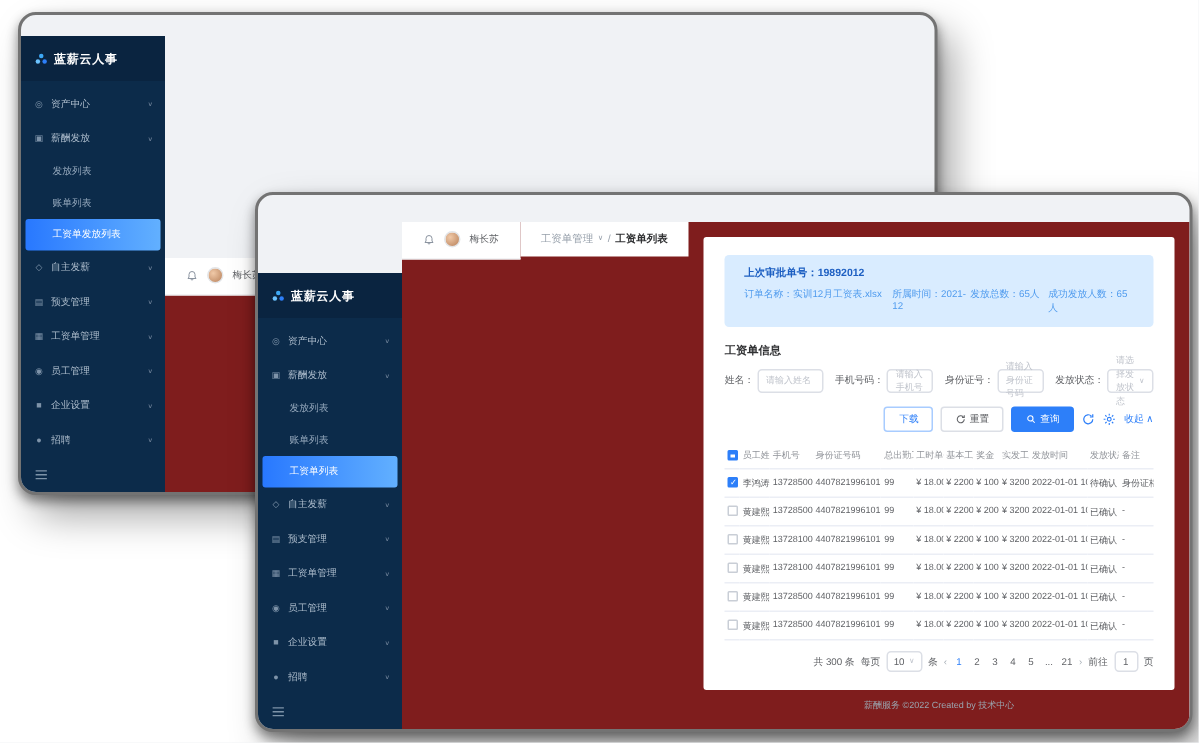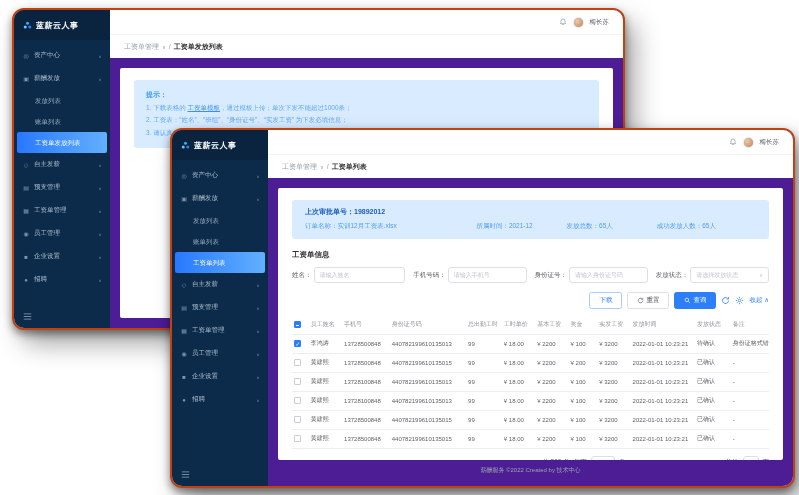--- a/index.html
+++ b/index.html
@@ -3,43 +3,44 @@
 <meta charset="utf-8">
 <style>
   * { margin:0; padding:0; box-sizing:border-box; }
   html,body { width:799px; height:495px; }
   body {
     font-family:"Liberation Sans","DejaVu Sans",sans-serif;
     background:#ffffff; position:relative; overflow:hidden;
   }
   .window {
     position:absolute; display:flex; overflow:hidden;
-    border-radius:12px; border:2px solid #c2410c;
+    border-radius:12px; border:2px solid #737373;
     box-shadow: 0 4px 8px rgba(0,0,0,.45), 10px 14px 26px rgba(0,0,0,.35);
     background:#f0f2f5;
+    align-items:flex-end;
   }
   #back-window  { left:12px;  top:8px;   width:613px; height:322px; z-index:1; }
   #front-window { left:170px; top:128px; width:625px; height:360px; z-index:2; }
 
   
   .sidebar { width:96px; background:#0c2b4a; color:#aebdcd; display:flex; flex-direction:column; flex-shrink:0; }
   .logo { height:30px; background:#0a2440; display:flex; align-items:center; gap:4px; padding:0 9px; color:#fff; font-size:8px; font-weight:bold; letter-spacing:.5px; }
   .logo-icon { width:9px; height:9px; flex-shrink:0; }
   .menu { flex:1; padding-top:4px; overflow:hidden; }
   .menu-item { height:23px; display:flex; align-items:center; padding:0 8px; font-size:6.5px; color:#aebdcd; cursor:pointer; }
   .mi-icon { width:8px; margin-right:4px; font-size:6px; color:#7e93a9; text-align:center; }
   .mi-caret { margin-left:auto; font-size:5px; color:#6f8299; transform:scaleY(.8); }
   .menu-sub { height:21px; line-height:21px; padding-left:21px; font-size:6.5px; color:#96a9bd; cursor:pointer; }
   .menu-sub.active { background:linear-gradient(90deg,#2878ff,#62b0ff); color:#fff; border-radius:2px; margin:0 3px; padding-left:18px; }
   .sidebar-footer { padding:7px 9px; }
   .collapse-icon { color:#7d93a8; }
   .collapse-icon svg { width:9px; height:9px; display:block; }
 
   
-  .main { flex:1; display:flex; flex-direction:column; min-width:0; background:#4c1d95; }
+  .main { flex:1; display:flex; flex-direction:row; min-width:0; background:#7f1d1d; }
   .topbar { height:25px; background:#fff; display:flex; align-items:center; justify-content:flex-end; gap:6px; padding:0 14px; border-bottom:1px solid #f2f3f5; flex-shrink:0; }
   .bell { color:#8b94a0; display:flex; }
   .bell svg { width:8px; height:8px; }
   .avatar { width:11px; height:11px; border-radius:50%; background:radial-gradient(circle at 35% 35%, #f0c9a8, #b8815a); border:1px solid #e3e5e8; }
   .username { font-size:6.5px; color:#606266; }
   .breadcrumb { height:23px; background:#fff; display:flex; align-items:center; gap:3px; padding:0 14px; font-size:7px; flex-shrink:0; }
   .crumb-parent { color:#97a0ab; }
   .crumb-caret { color:#97a0ab; font-size:5px; }
   .crumb-sep { color:#97a0ab; }
   .crumb-current { color:#303133; font-weight:bold; }

